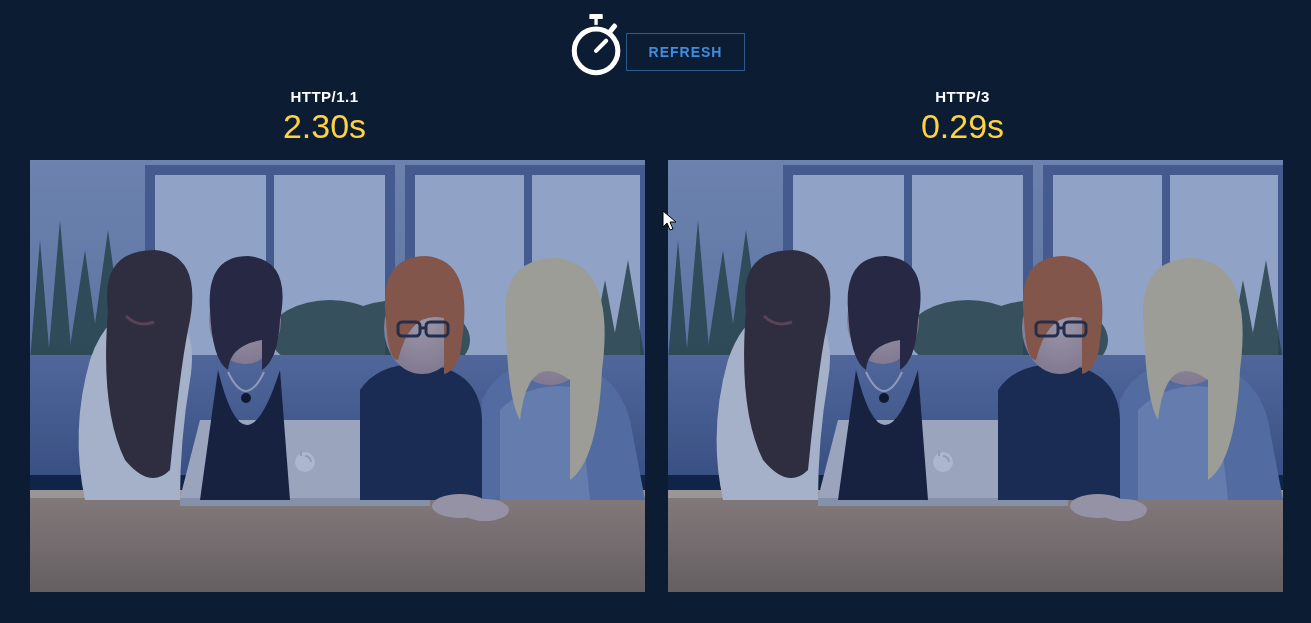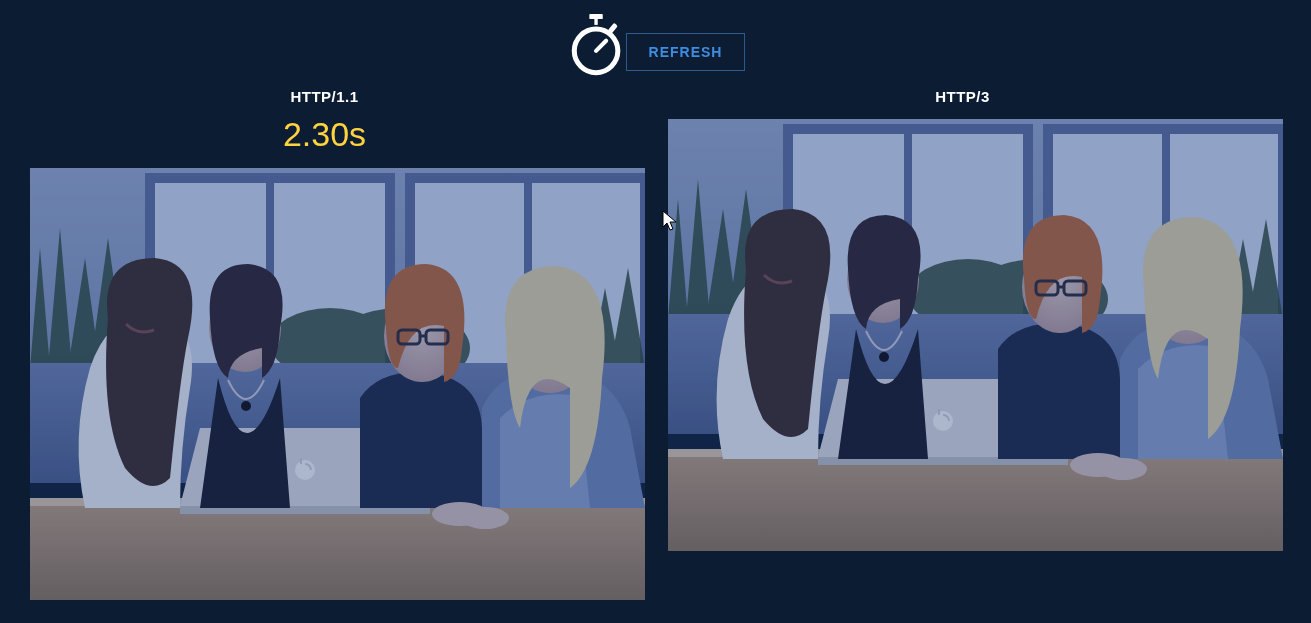--- a/index.html
+++ b/index.html
@@ -58,21 +58,21 @@
   .panel-label {
     font-size: 15px;
     font-weight: 700;
     letter-spacing: 0.5px;
     color: #ffffff;
   }
   .panel-time {
     font-size: 34px;
     font-weight: 400;
     color: #ffd23f;
-    margin-top: 10px;
+    margin-top: 2px;
   }
   .panel-image {
     margin-top: 14px;
     width: 615px;
     height: 432px;
     position: relative;
     overflow: hidden;
   }
   .panel-image svg {
     width: 100%;
@@ -200,20 +200,21 @@
         <ellipse cx="430" cy="346" rx="28" ry="12" fill="#d2bfbf"></ellipse>
         <ellipse cx="455" cy="350" rx="24" ry="11" fill="#d2bfbf"></ellipse>
 
         <rect x="0" y="0" width="615" height="432" fill="#1a3470" opacity="0.32"></rect>
       </svg>
     </div>
   </div>
 
   <div class="panel right">
     <div class="panel-label">HTTP/3</div>
+    <div class="panel-time">0.29s</div>
     <div class="panel-image">
       <svg viewBox="0 0 615 432" preserveAspectRatio="xMidYMid slice">
         <defs>
           <linearGradient id="sky2" x1="0" y1="0" x2="0" y2="1">
             <stop offset="0" stop-color="#aebfe0"></stop>
             <stop offset="1" stop-color="#8aa0c8"></stop>
           </linearGradient>
           <linearGradient id="wall2" x1="0" y1="0" x2="0" y2="1">
             <stop offset="0" stop-color="#6b7fb0"></stop>
             <stop offset="1" stop-color="#4a5e8e"></stop>

